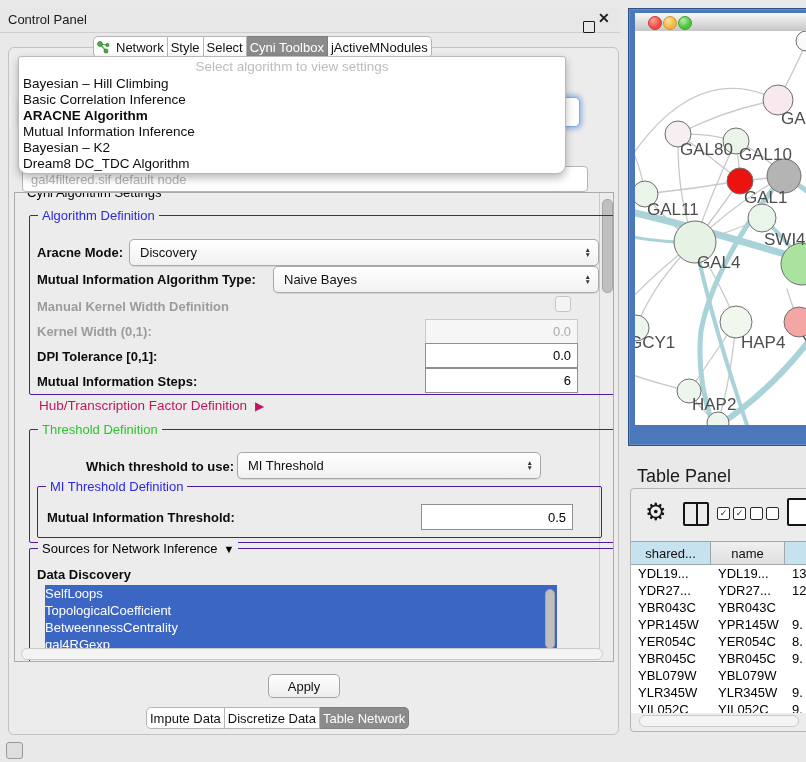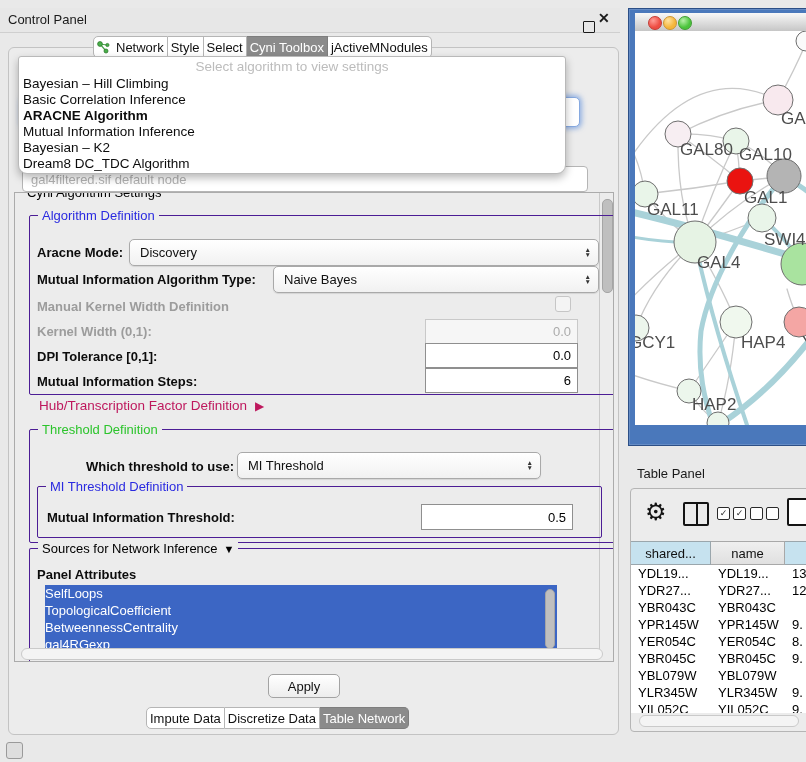--- a/index.html
+++ b/index.html
@@ -85,21 +85,21 @@
               box-shadow:inset 0 0 0 1px rgba(255,255,255,.15);}
   .net-titlebar{left:6px;top:4px;width:180px;height:18px;background:linear-gradient(#f8f8f8,#c6c6c6);
                 border-bottom:1px solid #8e8e8e;}
   .tl{position:absolute;top:3px;width:12px;height:12px;border-radius:50%;}
   .tl.red{left:13px;background:radial-gradient(circle at 35% 30%,#ff9d96,#ee4d43 60%);border:1px solid #c33a33;}
   .tl.yellow{left:28px;background:radial-gradient(circle at 35% 30%,#ffe2a0,#f5b63a 60%);border:1px solid #cc9430;}
   .tl.green{left:43px;background:radial-gradient(circle at 35% 30%,#b8f0a8,#4cc43c 60%);border:1px solid #3f9c32;}
   .net-canvas{left:6px;top:22px;width:180px;height:394px;background:#fff;overflow:hidden;}
 
   
-  .tp-label{left:637px;top:466px;font-size:13px;color:#1a1a1a;}
+  .tp-label{left:637px;top:466px;font-size:18px;color:#1a1a1a;}
   .table-panel{left:630px;top:488px;width:176px;height:242px;background:#ececec;border:1px solid #b5b5b5;
                border-radius:4px 0 0 4px;overflow:hidden;}
   .tp-toolbar{left:0;top:0;width:176px;height:50px;}
   .gear{left:14px;top:10px;font-size:24px;color:#141414;line-height:26px;}
   .colico{left:52px;top:13px;width:22px;height:20px;border:2px solid #141414;border-radius:2px;}
   .colico div{position:absolute;left:50%;top:0;width:2px;height:100%;background:#141414;}
   .cbpair{display:flex;gap:3px;}
   .cb{width:11px;height:11px;border:1.5px solid #2a2a2a;border-radius:2px;font-size:9px;line-height:10px;
       text-align:center;color:#2a2a2a;background:#fff;}
   .cb-checked{left:86px;top:18px;}
@@ -234,21 +234,21 @@
   <div class="abs flabel" style="left:32px;top:317px;">Mutual Information Threshold:</div>
   <div class="abs field" style="left:406px;top:311px;width:144px;height:24px;">
     <span>0.5</span>
   </div>
 
   <div class="gbox" style="left:14px;top:355px;width:564px;height:120px;border-bottom:none;">
     <div class="legend">
       <span>Sources for Network Inference</span><span class="src-tri">▼</span>
     </div>
   </div>
-  <div class="abs flabel" style="left:22px;top:374px;">Panel Attributes</div>
+  <div class="abs flabel" style="left:22px;top:374px;">Data Discovery</div>
   <div class="abs attr-list" style="left:30px;top:392px;width:512px;height:72px;" id="attr-list">
       <div class="attr-item">SelfLoops</div>
       <div class="attr-item">TopologicalCoefficient</div>
       <div class="attr-item">BetweennessCentrality</div>
       <div class="attr-item">gal4RGexp</div>
     </div>
   <div class="abs vthumb" style="left:530px;top:396px;width:8px;height:58px;"></div>
   <div class="abs hscroll" style="left:6px;top:455px;width:580px;height:10px;"></div>
 </div>
 

